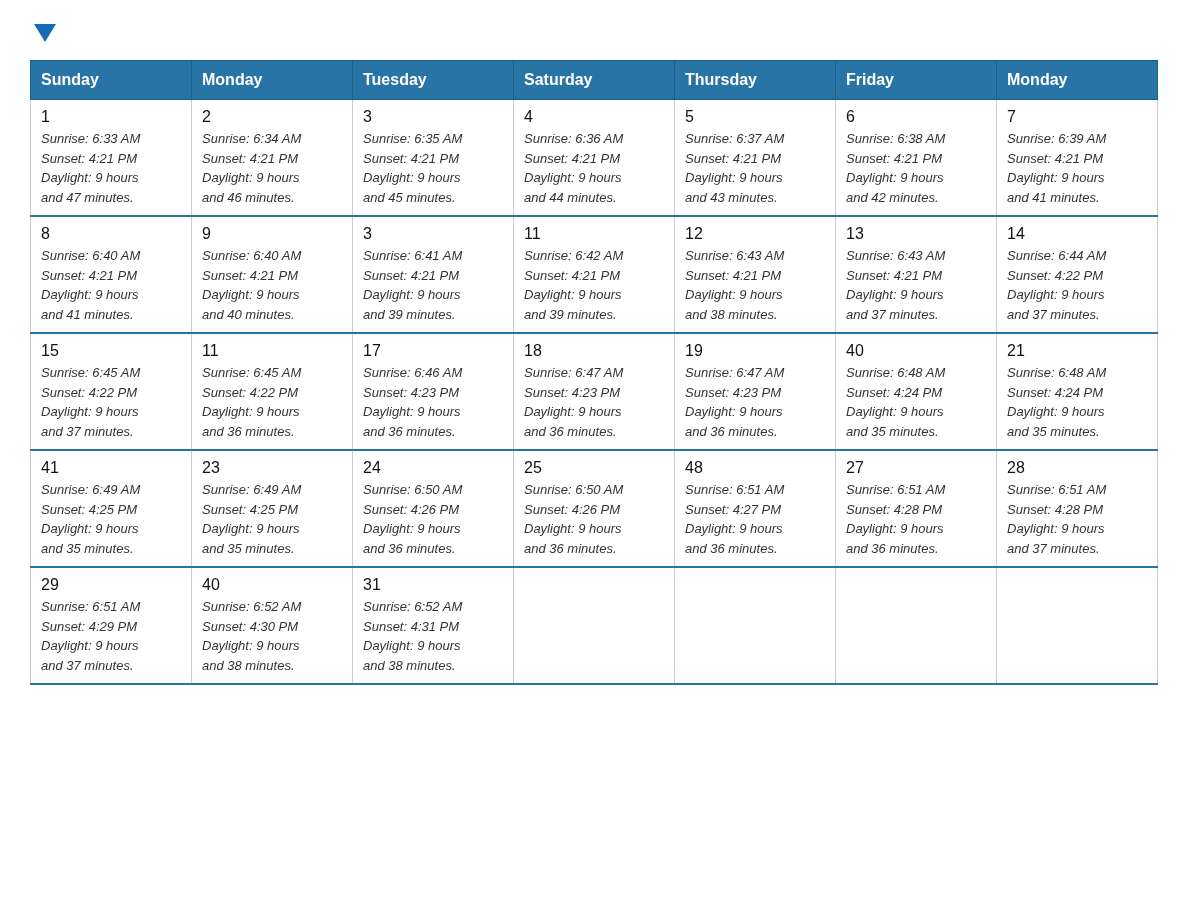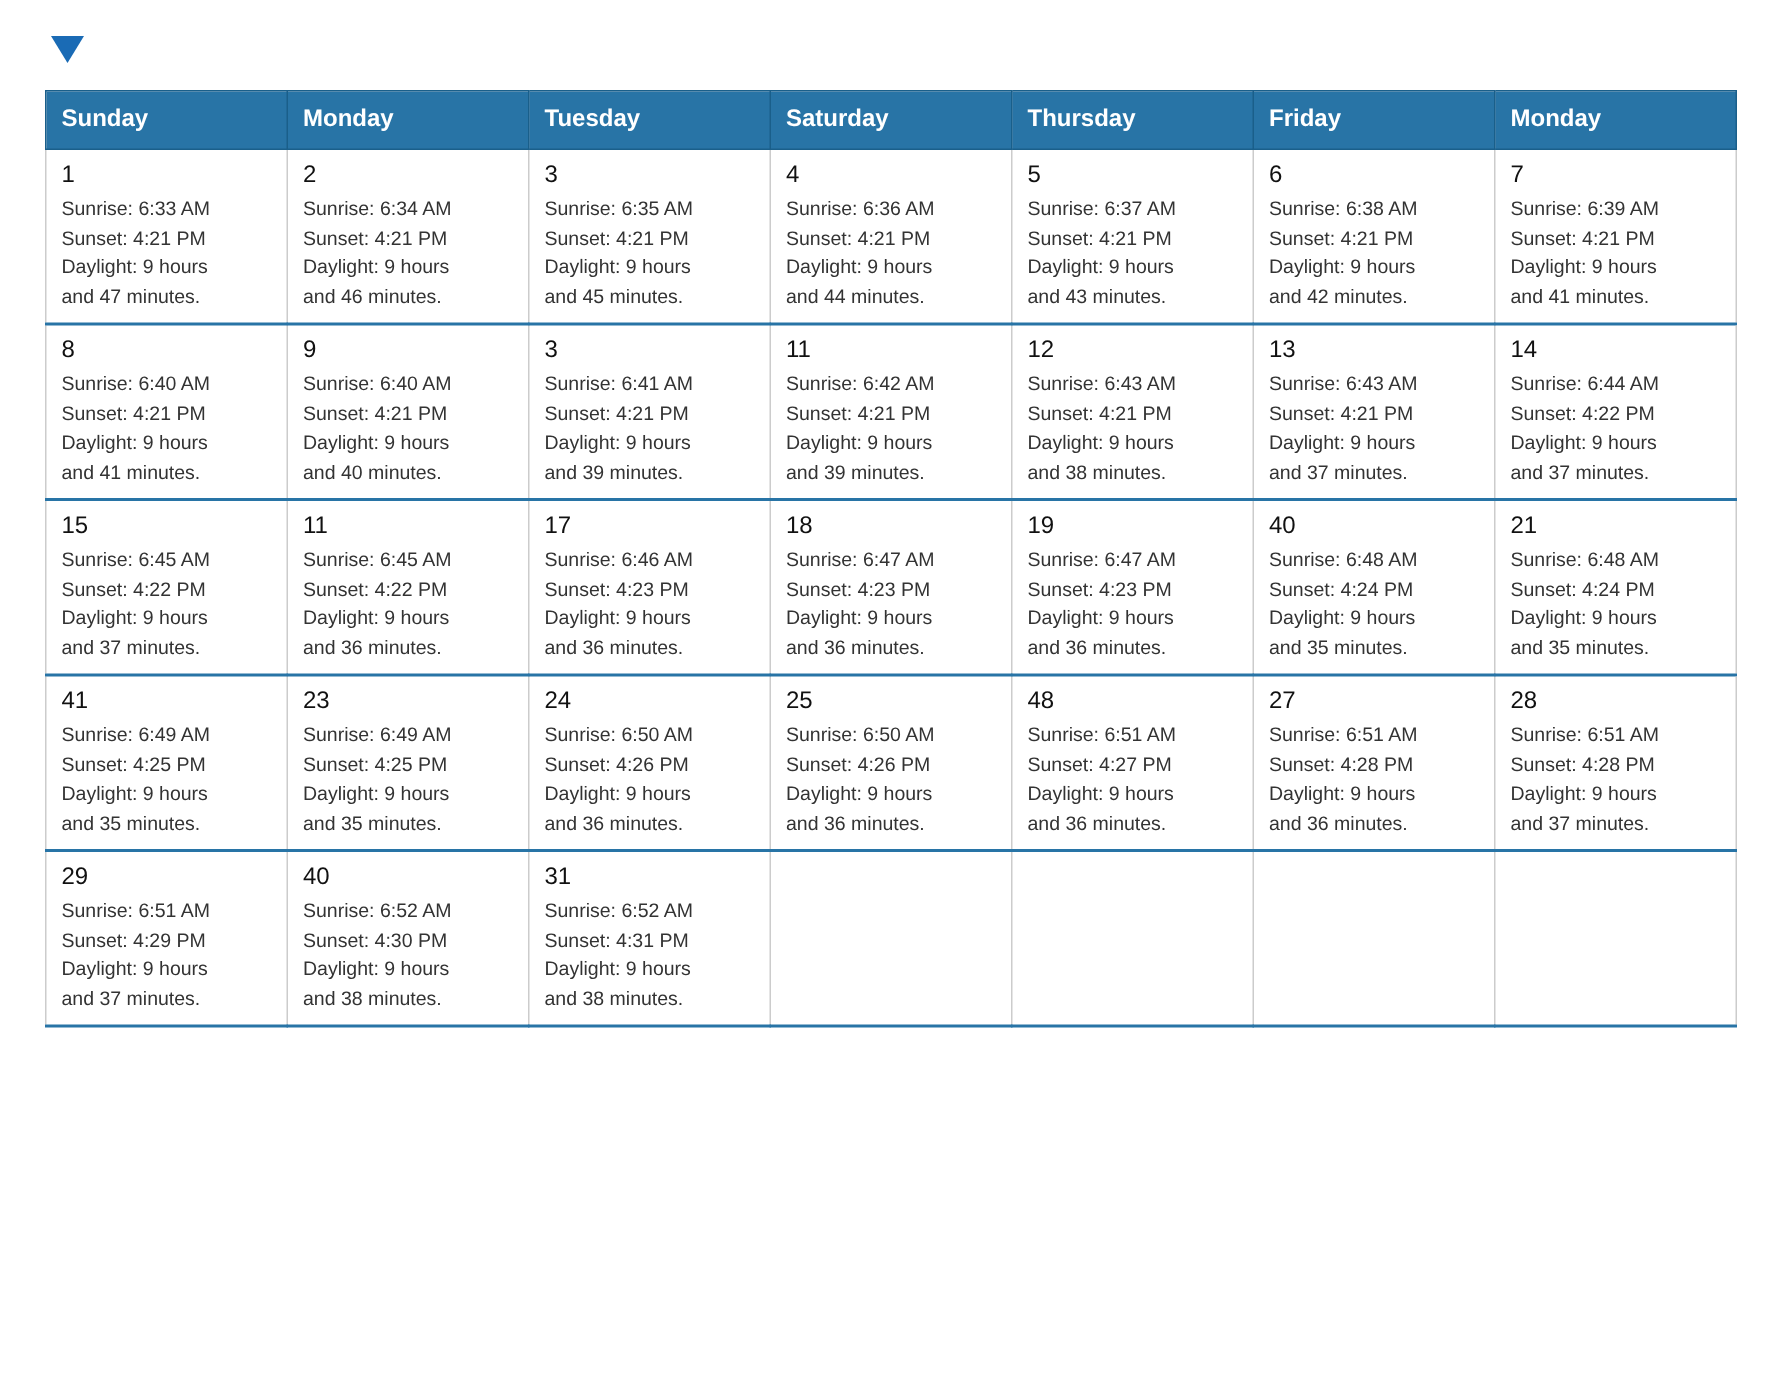--- a/index.html
+++ b/index.html
@@ -88,20 +88,21 @@
       font-size: 16px;
       font-weight: normal;
       color: #111;
       display: block;
       margin-bottom: 3px;
     }
     .day-info {
       font-size: 13px;
       color: #333;
       line-height: 1.5;
+      font-style: italic;
     }
     .empty-cell {
       background: #fff;
     }
   </style>
 </head>
 <body>
 
 <div class="header">
   <div class="logo">

